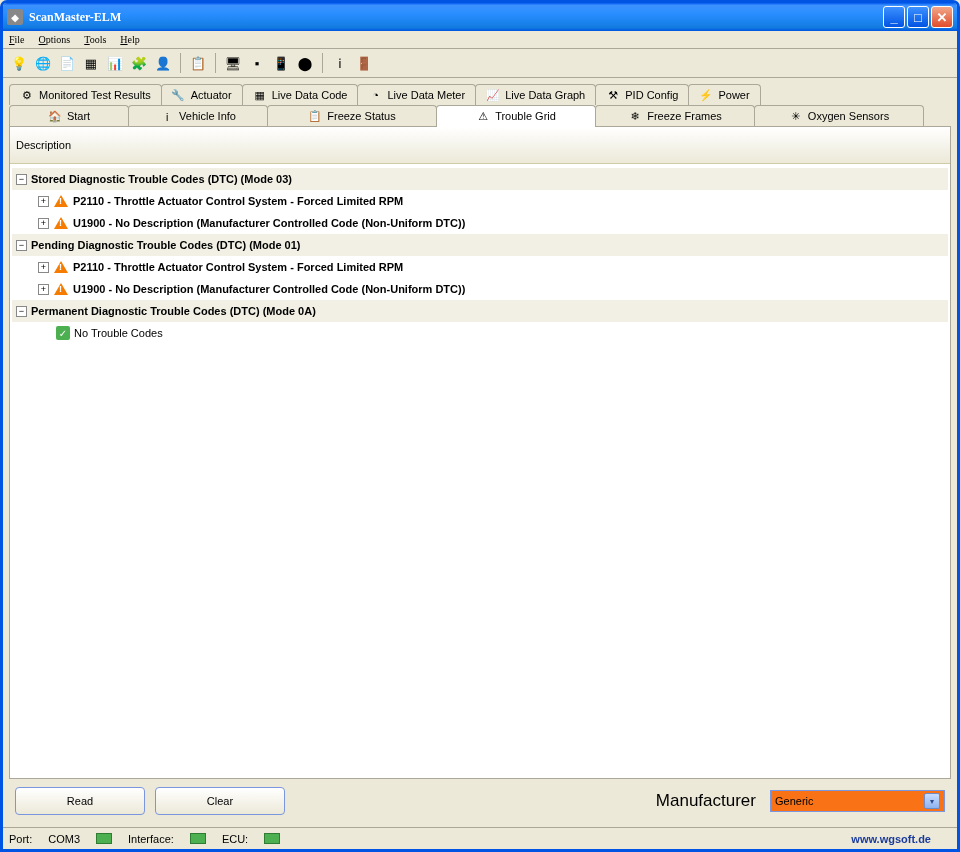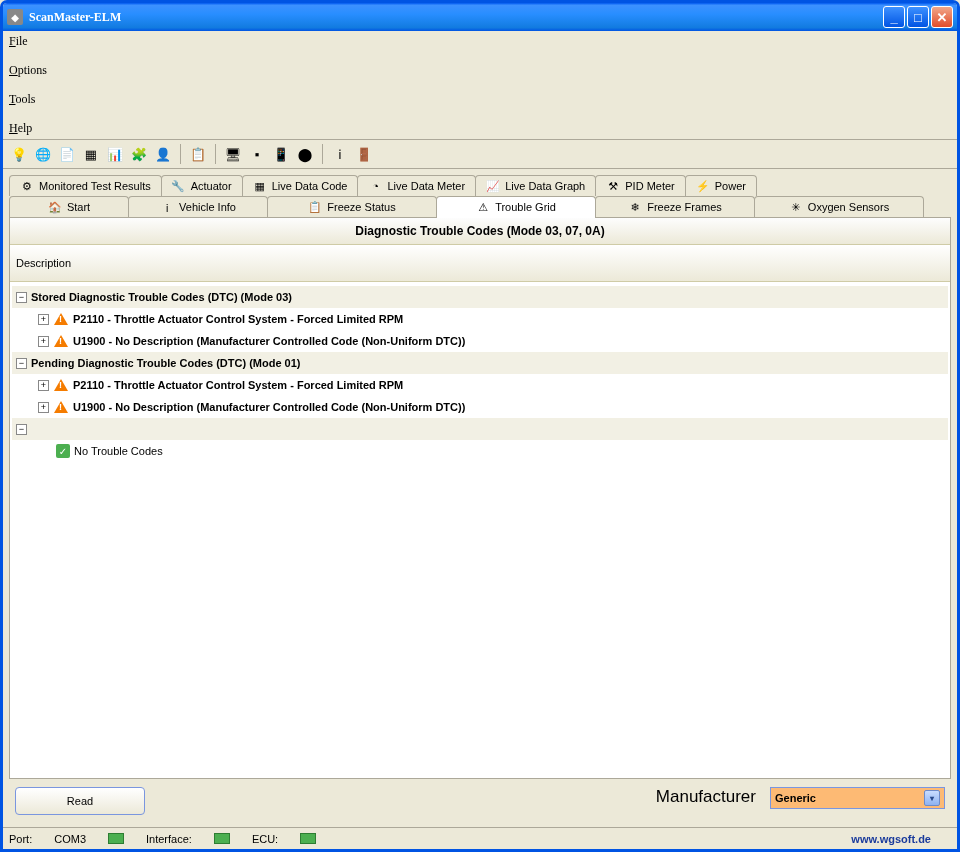--- a/index.html
+++ b/index.html
@@ -5,21 +5,21 @@
 * { box-sizing: border-box; margin: 0; padding: 0; }
 body { font-family: Tahoma, Arial, sans-serif; font-size: 11px; background: #ece9d8; width: 960px; height: 852px; overflow: hidden; }
 .window { border: 3px solid #0054e3; border-radius: 7px 7px 0 0; height: 852px; display: flex; flex-direction: column; }
 .titlebar { background: linear-gradient(to bottom, #0058ee 0%, #3d91ff 8%, #288eff 40%, #127be0 88%, #0054e3 100%); height: 28px; display: flex; align-items: center; padding: 0 4px; border-radius: 4px 4px 0 0; }
 .titlebar-icon { width: 16px; height: 16px; margin-right: 6px; background: #888; border-radius: 2px; display:inline-flex;align-items:center;justify-content:center;color:#fff;font-size:10px;}
 .titlebar-text { color: #fff; font-weight: bold; font-size: 12px; flex: 1; font-family: "Trebuchet MS", Tahoma; }
 .titlebar-btns { display: flex; gap: 2px; }
 .tb-btn { width: 22px; height: 22px; border-radius: 3px; border: 1px solid #fff; display:flex;align-items:center;justify-content:center;font-weight:bold;color:#fff;font-size:13px;}
 .tb-btn.min, .tb-btn.max { background: linear-gradient(to bottom,#3d91ff,#0054e3); }
 .tb-btn.close { background: linear-gradient(to bottom,#f1a689,#e14d2a);}
-.menubar { background:#ece9d8; padding:3px 6px; border-bottom:1px solid #aca899; display:flex; gap:14px; font-size:12px; font-family: "MS Sans Serif", Tahoma; flex-direction: column;}
+.menubar { background:#ece9d8; padding:3px 6px; border-bottom:1px solid #aca899; display:flex; gap:14px; font-size:10px; font-family: "MS Sans Serif", Tahoma;}
 .menubar span { cursor:default; }
 .menubar span u { text-decoration: underline; }
 .toolbar { background:#ece9d8; padding:4px 6px; border-bottom:1px solid #aca899; display:flex; gap:4px; align-items:center; }
 .tbicon { width:20px; height:20px; border:1px solid transparent; display:flex;align-items:center;justify-content:center; font-size:13px; border-radius:2px;}
 .tbsep { width:1px; height:20px; background:#aca899; margin:0 3px;}
 .content { flex:1; padding:6px; background:#ece9d8; display:flex; flex-direction:column; }
 .tabrow { display:flex; }
 .tab { background:#ece9d8; border:1px solid #aca899; border-bottom:none; padding:3px 10px; display:flex; align-items:center; gap:5px; font-size:11px; border-radius:4px 4px 0 0; margin-right:-1px; cursor:default; position:relative;}
 .tab.active { background:#fff; z-index:2; font-weight:normal; }
 .tab.active::after { content:''; position:absolute; bottom:-1px; left:0; right:0; height:2px; background:#fff;}
@@ -30,27 +30,27 @@
 .tree { flex:1; overflow:auto; padding:4px 2px; font-size:11px; }
 .tree-row { display:flex; align-items:center; height:22px; white-space:nowrap;}
 .tree-row.group { background:#f2f0e4; font-weight:bold; }
 .expander { width:11px; height:11px; border:1px solid #888; margin:0 4px; font-size:9px; line-height:9px; text-align:center; background:#fff; font-weight:normal;}
 .indent { display:inline-block; }
 .warn-ico { display:inline-flex; width:16px; height:16px; align-items:center;justify-content:center; margin-right:4px;}
 .warn-tri { width:0;height:0;border-left:7px solid transparent;border-right:7px solid transparent;border-bottom:12px solid #f57c00; position:relative;}
 .warn-tri::after{content:'!';position:absolute;left:-2px;top:1px;color:#fff;font-size:9px;font-weight:bold;}
 .ok-ico { width:14px;height:14px;background:#4caf50;display:inline-flex;align-items:center;justify-content:center;color:#fff;font-size:10px;margin-right:4px;border-radius:2px;}
 .tree-text { }
-.bottom-bar { padding:8px 6px 6px 6px; display:flex; align-items:flex-start; gap:10px; }
+.bottom-bar { padding:8px 6px 6px 6px; display:flex; align-items:center; gap:10px; }
 .btn { width:130px; height:28px; background:linear-gradient(to bottom,#fff,#ece9d8); border:1px solid #7a96df; border-radius:4px; font-size:11px; cursor:default;}
 .spacer { flex:1; }
 .mfg-label { font-size:17px; margin-right:4px;}
-.combo { width:175px; height:22px; border:1px solid #7a96df; background:#fdba74; display:flex; align-items:center; padding:0 4px; font-size:11px; justify-content:space-between;font-weight:bold;}
+.combo { width:175px; height:22px; border:1px solid #7a96df; background:#f97316; display:flex; align-items:center; padding:0 4px; font-size:11px; justify-content:space-between;}
 .combo-arrow { width:16px;height:16px;background:linear-gradient(to bottom,#c9ddff,#8eb2f0);border:1px solid #6e8bc8;display:flex;align-items:center;justify-content:center;font-size:8px;color:#2a4b8d;border-radius:2px;}
-.statusbar { background:#ece9d8; border-top:1px solid #aca899; height:22px; display:flex; align-items:center; padding:0 6px; font-size:11px; gap:22px;}
+.statusbar { background:#ece9d8; border-top:1px solid #aca899; height:22px; display:flex; align-items:center; padding:0 6px; font-size:11px; gap:16px;}
 .led { width:16px;height:11px; background:#4caf50; border:1px solid #2e7d32; }
 .status-link { color:#1a3b9c; font-weight:bold; margin-left:auto; margin-right:20px;text-align:center;}
 </style>
 </head>
 <body>
 
 <div class="window">
   <div class="titlebar">
     <span class="titlebar-icon">◆</span>
     <span class="titlebar-text">ScanMaster-ELM</span>
@@ -105,21 +105,21 @@
       <div class="tab">
           <span class="tab-icon">◔</span>
           <span>Live Data Meter</span>
         </div>
       <div class="tab">
           <span class="tab-icon">📈</span>
           <span>Live Data Graph</span>
         </div>
       <div class="tab">
           <span class="tab-icon">⚒</span>
-          <span>PID Meter</span>
+          <span>PID Config</span>
         </div>
       <div class="tab">
           <span class="tab-icon">⚡</span>
           <span>Power</span>
         </div>
     </div>
     <div class="tabrow">
       <div class="tab" style="width:120px;justify-content:center">
           <span class="tab-icon">🏠</span>
           <span>Start</span>
@@ -140,21 +140,20 @@
           <span class="tab-icon">❄</span>
           <span>Freeze Frames</span>
         </div>
       <div class="tab" style="width:170px;justify-content:center">
           <span class="tab-icon">✳</span>
           <span>Oxygen Sensors</span>
         </div>
     </div>
 
     <div class="panel">
-      <div class="panel-title">Diagnostic Trouble Codes (Mode 03, 07, 0A)</div>
       <div class="col-header">Description</div>
       <div class="tree">
 
         <div class="tree-row group">
           <span class="expander">−</span>
           <span class="tree-text">Stored Diagnostic Trouble Codes (DTC) (Mode 03)</span>
         </div>
         <div class="tree-row">
           <span class="indent" style="width:22px"></span>
           <span class="expander">+</span>
@@ -188,32 +187,34 @@
           <span class="indent" style="width:22px"></span>
           <span class="expander">+</span>
           <span class="warn-ico">
               <span class="warn-tri"></span>
             </span>
           <b class="tree-text">U1900 - No Description (Manufacturer Controlled Code (Non-Uniform DTC))</b>
         </div>
 
         <div class="tree-row group">
           <span class="expander">−</span>
+          <span class="tree-text">Permanent Diagnostic Trouble Codes (DTC) (Mode 0A)</span>
         </div>
         <div class="tree-row">
           <span class="indent" style="width:44px"></span>
           <span class="ok-ico">✓</span>
           <span class="tree-text">No Trouble Codes</span>
         </div>
 
       </div>
     </div>
 
     <div class="bottom-bar">
       <button class="btn">Read</button>
+      <button class="btn">Clear</button>
       <span class="spacer"></span>
       <span class="mfg-label">Manufacturer</span>
       <div class="combo">
         <span>Generic</span>
         <span class="combo-arrow">▾</span>
       </div>
     </div>
   </div>
 
   <div class="statusbar">

